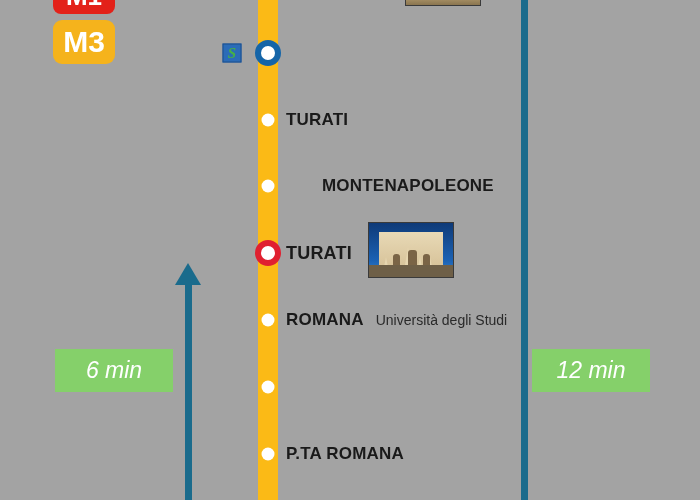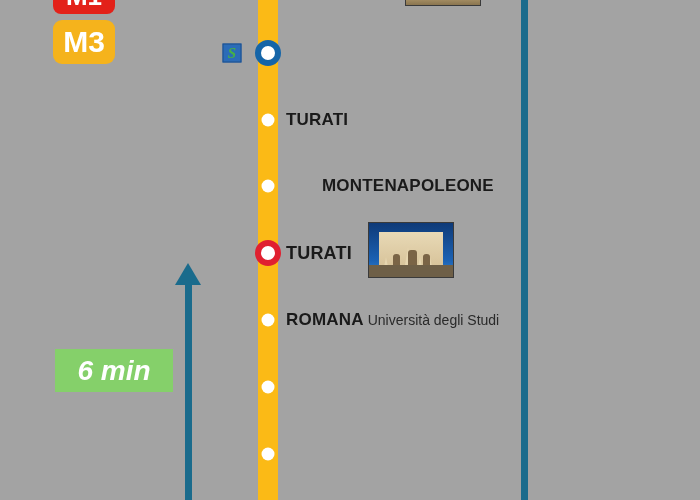--- a/index.html
+++ b/index.html
@@ -53,21 +53,21 @@
     transform: translateY(-50%);
     white-space: nowrap;
     color: #1a1a1a;
     font-weight: bold;
     letter-spacing: 0.2px;
   }
   .station-label .sub {
     font-weight: normal;
     font-size: 14px;
     color: #2a2a2a;
-    margin-left: 4px;
+    margin-left: 12px;
     letter-spacing: 0;
   }
 
   
   .s-badge {
     position: absolute;
     width: 19px;
     height: 19px;
     transform: translate(-50%, -50%);
     background: #2B6CB8;
@@ -113,22 +113,22 @@
 
   
   .time-badge {
     position: absolute;
     display: flex;
     align-items: center;
     justify-content: center;
     background: #85D06A;
     color: #ffffff;
     font-style: italic;
-    font-weight: bold;
-    font-size: 28px;
+    font-weight: normal;
+    font-size: 23px;
   }
   .badge-left  { left: 55px;  top: 349px; width: 118px; height: 43px; }
   .badge-right { left: 532px; top: 349px; width: 118px; height: 43px; }
 
   
   .walk-shaft {
     position: absolute;
     background: #1A6B8C;
   }
   .arrow-left-shaft  { left: 185px; top: 285px; width: 7px; height: 215px; }
@@ -221,26 +221,32 @@
   </div>
 
   <div class="station-dot" style="left:268px; top:320px;"></div>
   <div class="station-label" style="left:286px; top:320px; font-size:17px;">
     <span>ROMANA</span><span class="sub">Università degli Studi</span>
   </div>
 
   <div class="station-dot" style="left:268px; top:387px;"></div>
 
   <div class="station-dot" style="left:268px; top:454px;"></div>
+  <div class="station-label" style="left:286px; top:454px; font-size:17px;">
+    <span>P.TA ROMANA</span>
+  </div>
 
   <div class="arrow-head arrow-head-left"></div>
   <div class="walk-shaft arrow-left-shaft"></div>
   <div class="walk-shaft arrow-right-shaft"></div>
 
   <div class="time-badge badge-left">
     <span>6 min</span>
   </div>
+  <div class="time-badge badge-right">
+    <span>12 min</span>
+  </div>
 
   <div class="photo photo-top">
     <div class="topphoto-bg"></div>
   </div>
 
 </div>
 
 </body></html>

